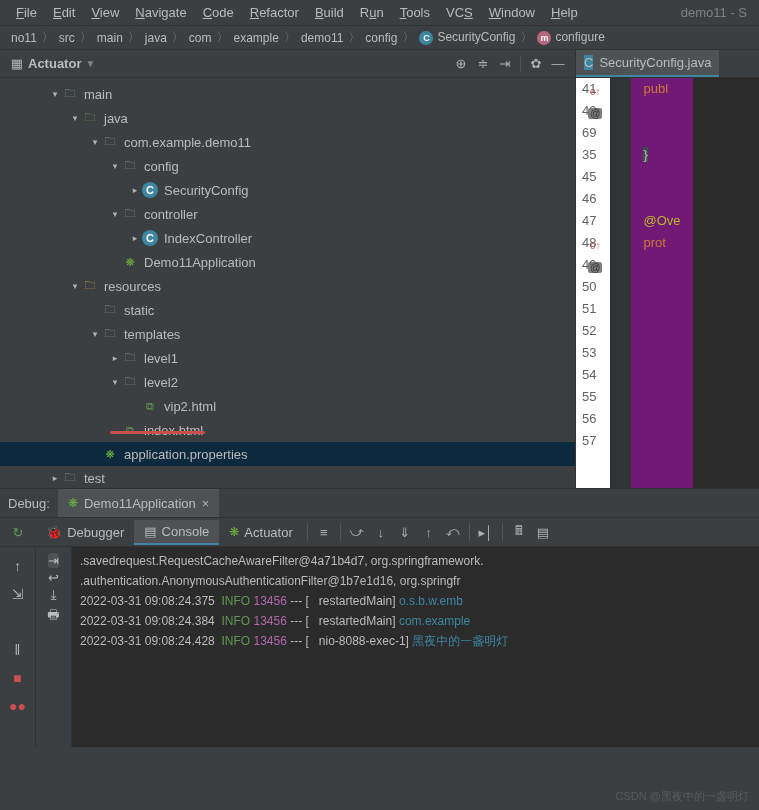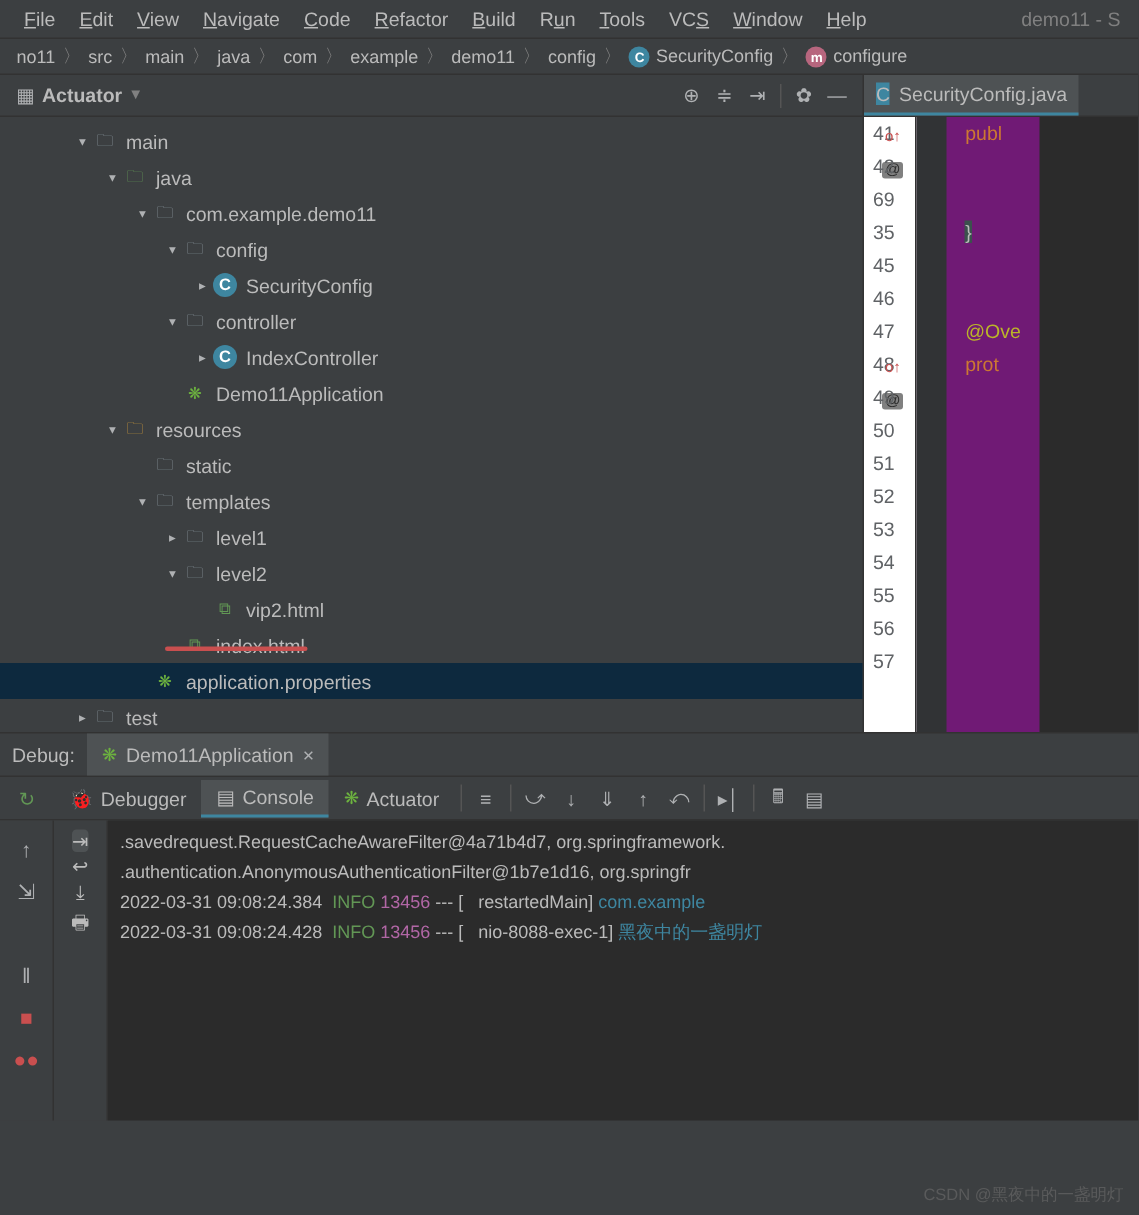--- a/index.html
+++ b/index.html
@@ -331,19 +331,20 @@
     </div>
     <div class="console-left2">
       <span class="side-btn" style="background:#4e5254;border-radius:3px">⇥</span>
       <span class="side-btn">↩</span>
       <span class="side-btn">⤓</span>
       <span class="side-btn">🖶</span>
     </div>
     <div class="console" id="console">
         <div class="log-line">.savedrequest.RequestCacheAwareFilter@4a71b4d7, org.springframework.</div>
         <div class="log-line">.authentication.AnonymousAuthenticationFilter@1b7e1d16, org.springfr</div>
+        <div class="log-line">2022-03-31 09:08:24.375  <span class="log-info">INFO</span> <span class="log-pid">13456</span> --- [   restartedMain] <span class="log-logger">o.s.b.w.emb</span></div>
         <div class="log-line">2022-03-31 09:08:24.384  <span class="log-info">INFO</span> <span class="log-pid">13456</span> --- [   restartedMain] <span class="log-logger">com.example</span></div>
         <div class="log-line">2022-03-31 09:08:24.428  <span class="log-info">INFO</span> <span class="log-pid">13456</span> --- [   nio-8088-exec-1] <span class="log-logger">黑夜中的一盏明灯</span></div>
       </div>
   </div>
 </div>
 
 <div class="watermark">CSDN @黑夜中的一盏明灯</div>
 
 </body></html>

